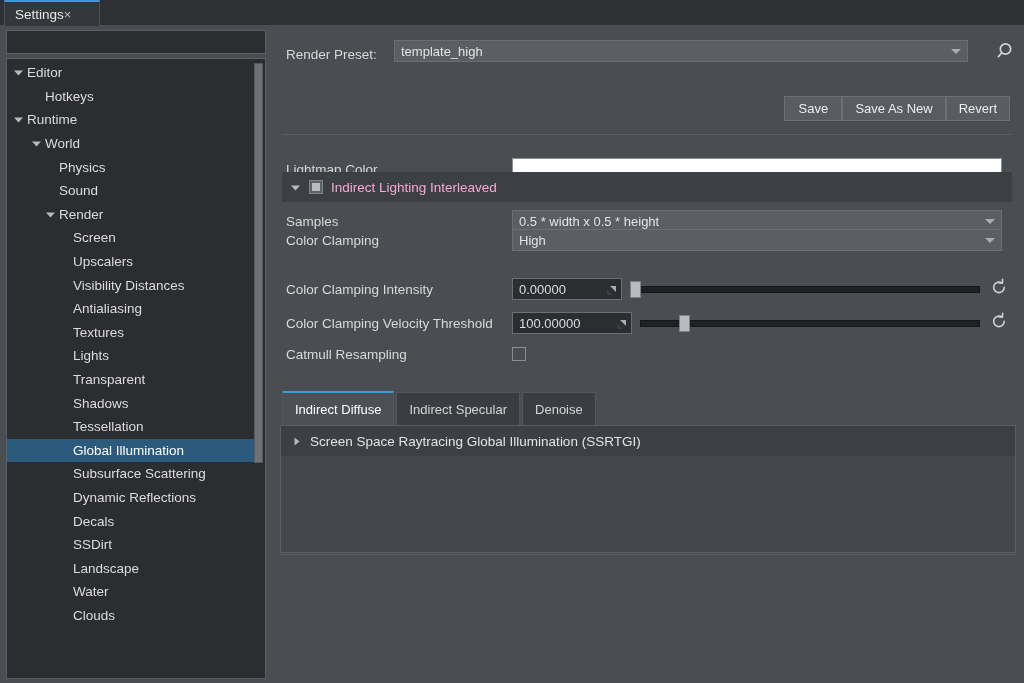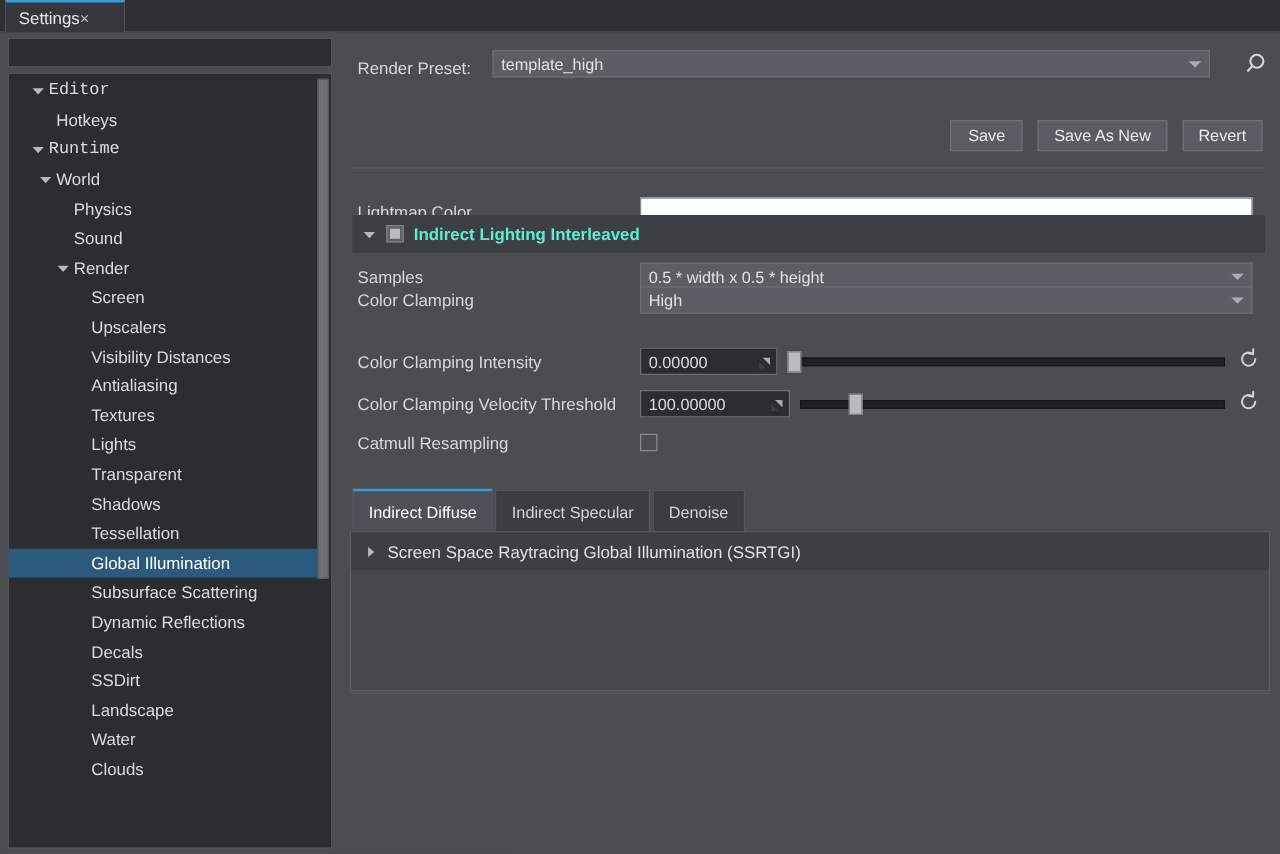--- a/index.html
+++ b/index.html
@@ -117,21 +117,21 @@
   }
   .tw {
     width: 14px;
     display: inline-flex;
     justify-content: center;
     align-items: center;
     flex: 0 0 14px;
     margin-right: 2px;
   }
   .tw svg { display: block; }
-  .depth0 { padding-left: 16px; font-family: Liberation Mono, monospace; }
+  .depth0 { padding-left: 4px; }
   .depth1 { padding-left: 22px; }
   .depth2 { padding-left: 36px; }
   .depth3 { padding-left: 50px; }
 
   .tree-scrollbar {
     position: absolute;
     right: 2px; top: 2px;
     width: 9px;
     height: 615px;
     background: #2b2d30;
@@ -199,21 +199,21 @@
     position: absolute;
     left: 708px; top: 1px;
     width: 24px; height: 24px;
     cursor: pointer;
   }
 
   .btn-row {
     position: absolute;
     right: 14px; top: 70px;
     display: flex;
-    gap: 12px;
+    gap: 0;
   }
   .btn {
     height: 25px;
     min-width: 58px;
     background: #595c62;
     border: 1px solid #6d7076;
     box-sizing: border-box;
     color: #ececec;
     font-size: 13px;
     font-family: "Liberation Sans", sans-serif;
@@ -269,22 +269,21 @@
     background: #3c3f44;
     display: flex;
     align-items: center;
     padding-left: 8px;
     box-sizing: border-box;
     gap: 8px;
     cursor: pointer;
   }
   .group-header .gh-label {
     font-size: 13.5px;
-    color: #5eead4;
-    font-weight: bold;
+    color: #f9a8d4;
   }
 
   .cb {
     width: 14px; height: 14px;
     background: #5f6268;
     border: 1px solid #80838a;
     box-sizing: border-box;
     display: inline-block;
     position: relative;
     cursor: pointer;

